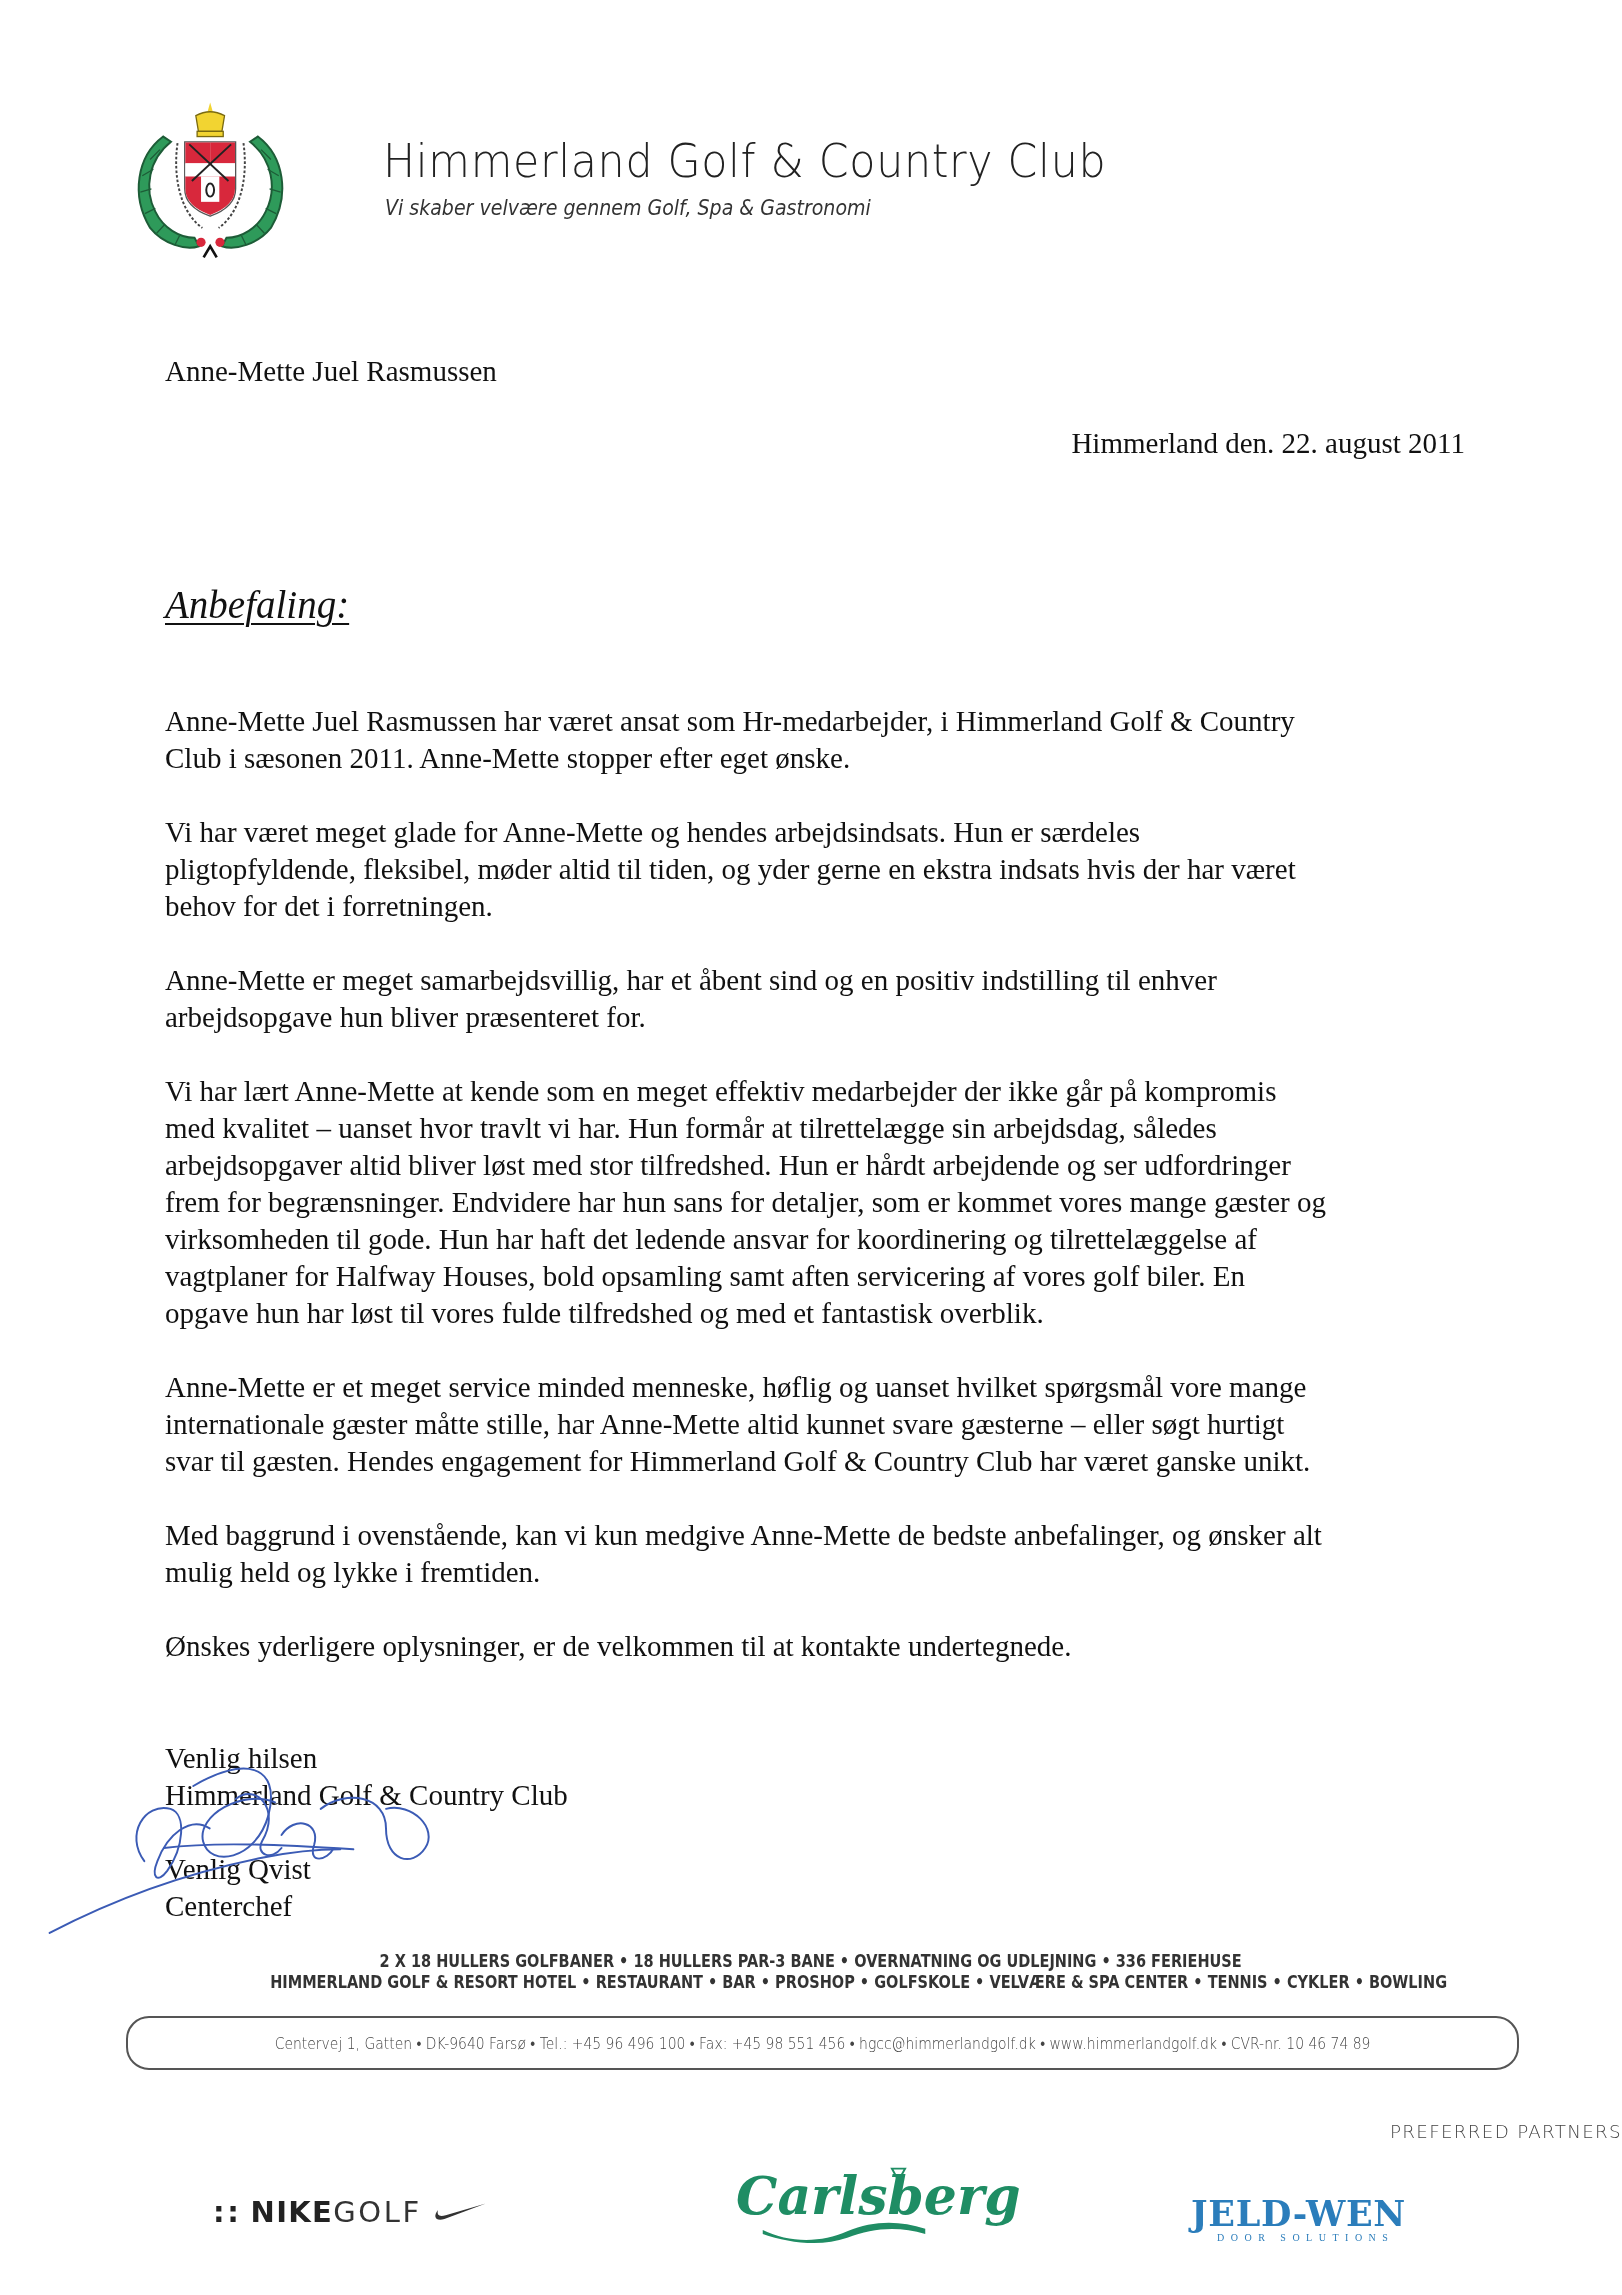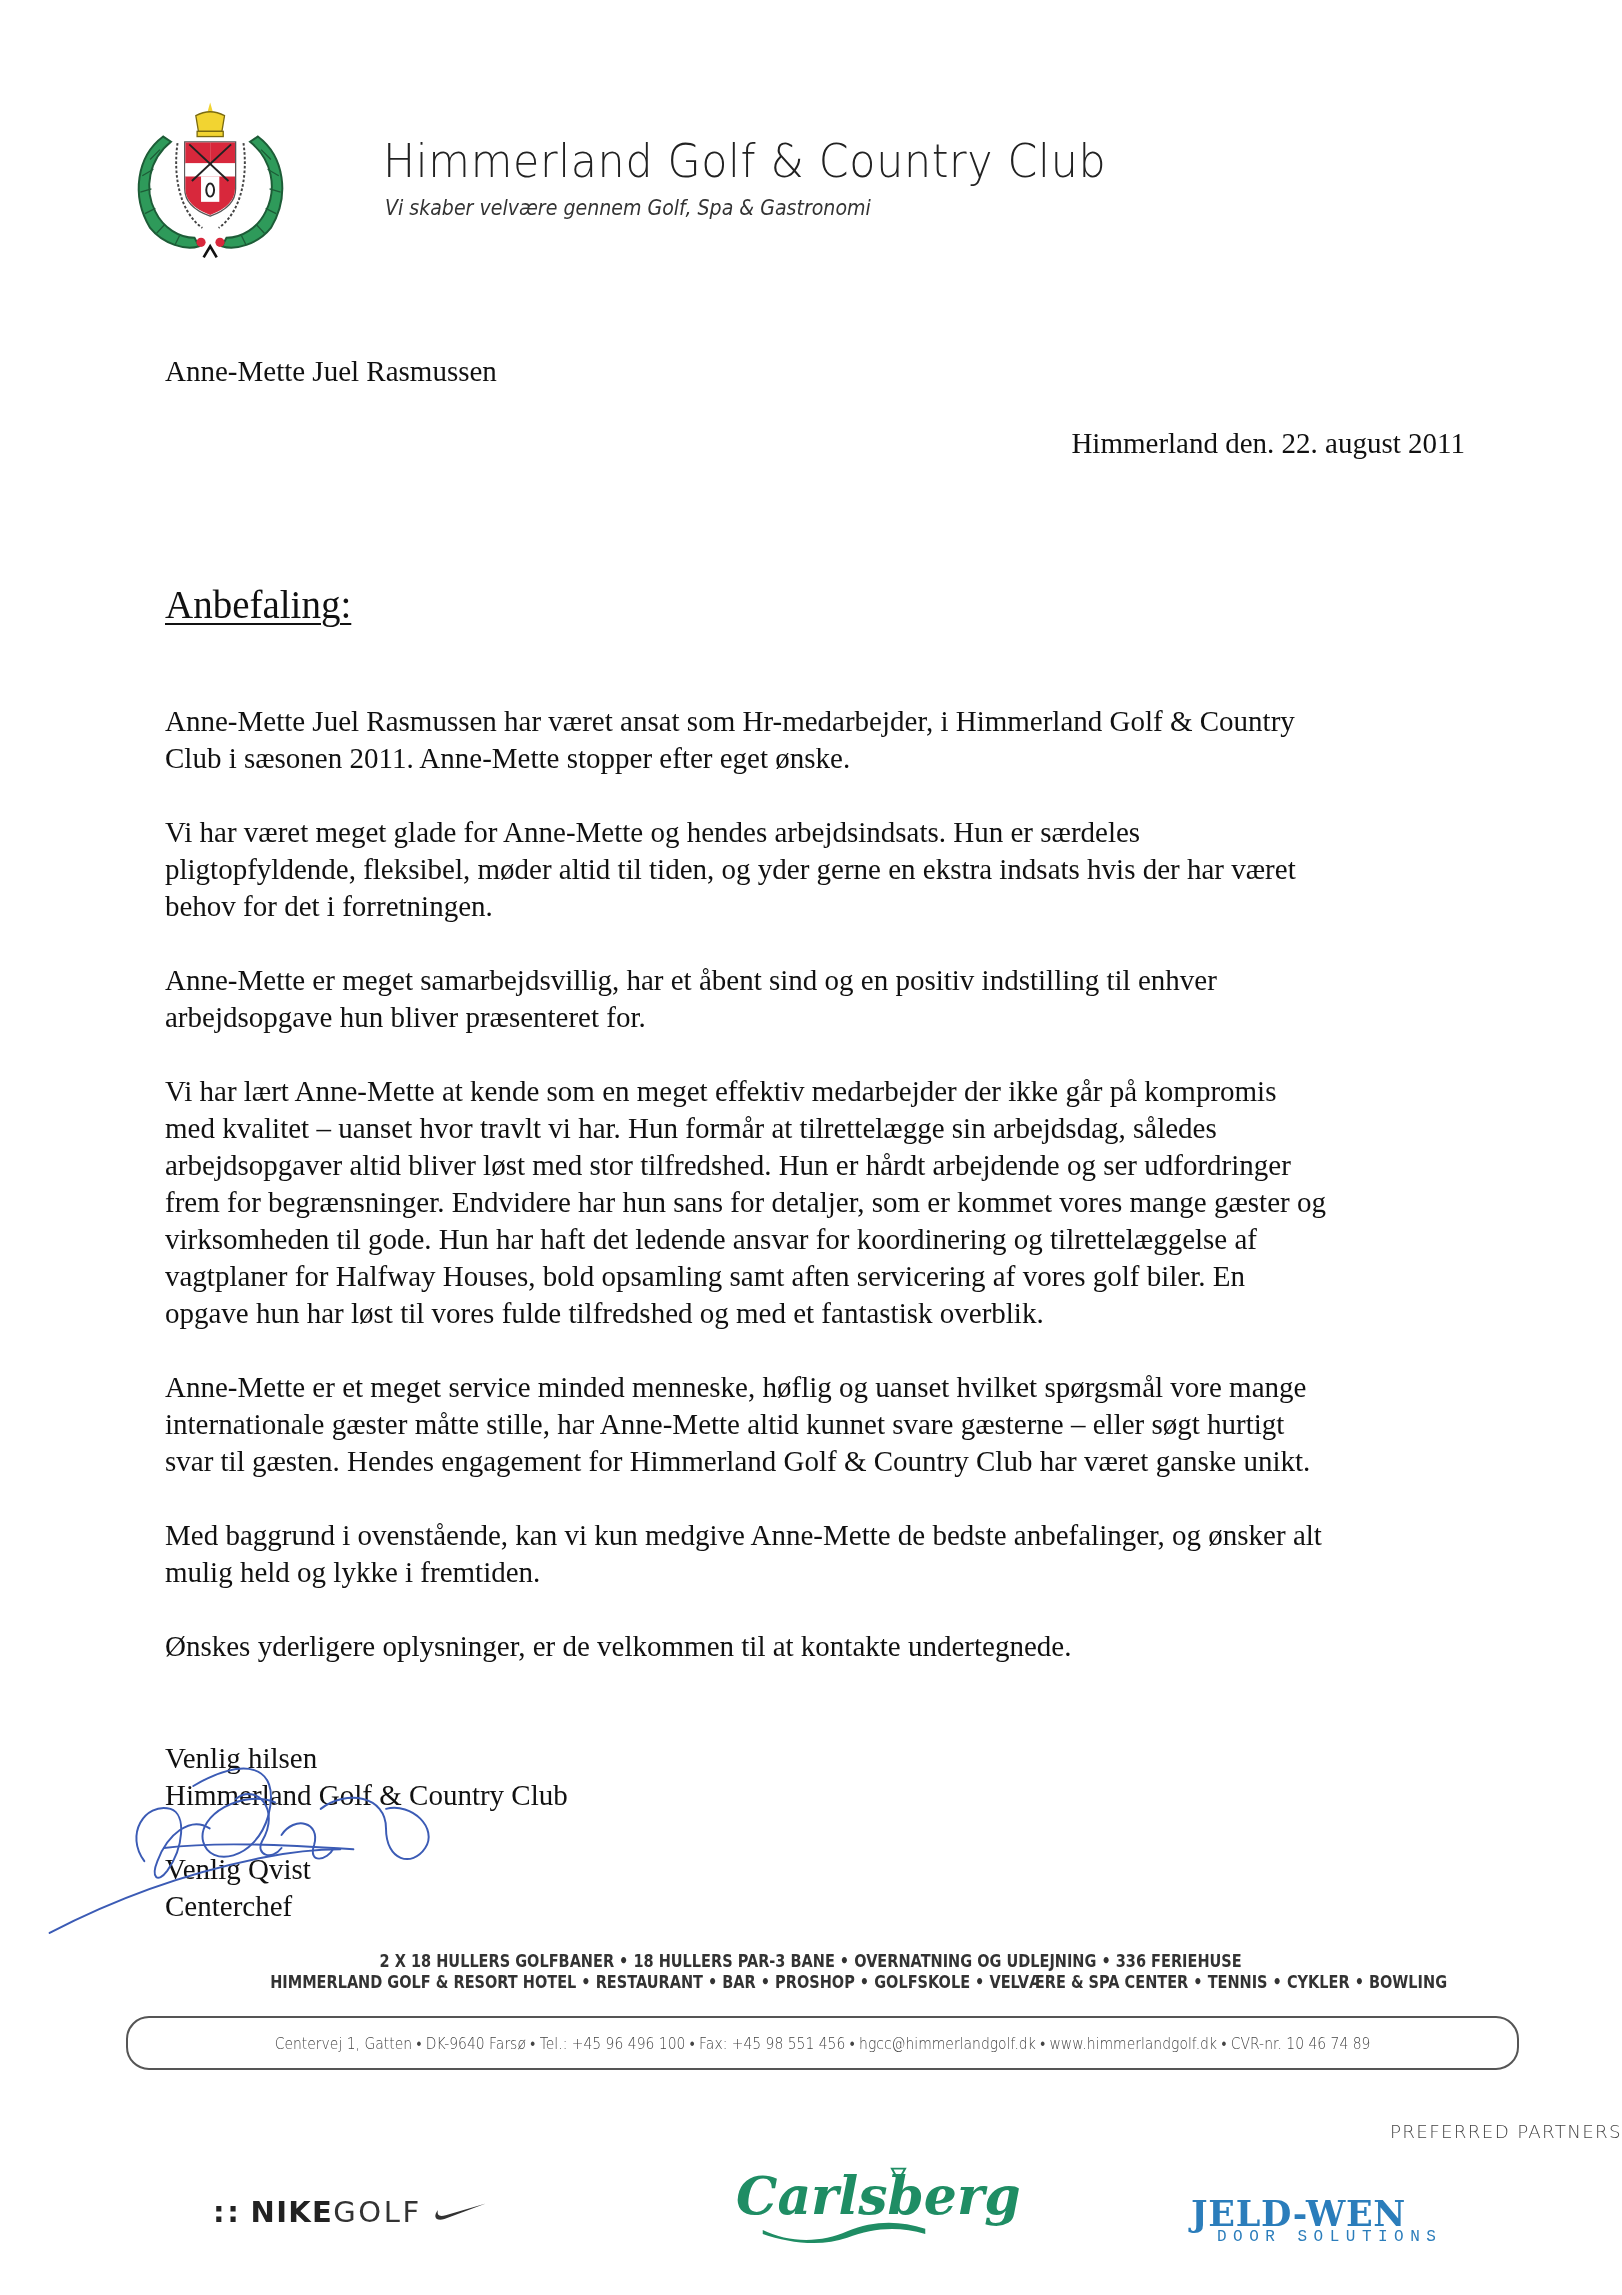--- a/index.html
+++ b/index.html
@@ -7,21 +7,21 @@
   .abs { position: absolute; }
 
   
   .logo { left: 124px; top: 97px; width: 173px; height: 164px; }
   .club-name { left: 383px; top: 134px; font-family: "DejaVu Sans", sans-serif; font-weight: 200; font-size: 46px; letter-spacing: 0.7px; color: #222; white-space: nowrap; transform: scaleX(0.93); transform-origin: left top; }
   .tagline { left: 385px; top: 195px; font-family: "DejaVu Sans", sans-serif; font-style: italic; font-weight: 200; font-size: 21.6px; color: #333; white-space: nowrap; transform: scaleX(0.88); transform-origin: left top; }
 
   .body-text { font-size: 29px; line-height: 37px; white-space: nowrap; }
   .recipient { left: 165px; top: 353px; }
   .date { right: 157px; top: 425px; text-align: right; }
-  .heading { left: 165px; top: 582px; font-size: 39px; line-height: 46px; text-decoration: underline; text-decoration-thickness: 2px; text-underline-offset: 5.2px; }
+  .heading { left: 165px; top: 582px; font-size: 39px; line-height: 46px; text-decoration: underline; text-decoration-thickness: 2px; text-underline-offset: 5.2px; font-style: italic; }
 
   .letter-body { left: 165px; top: 703px; }
   .letter-body .para { margin: 0 0 37px 0; }
   .letter-body .line { display: block; height: 37px; }
 
   .closing { left: 165px; top: 1740px; }
   .closing .line { display: block; height: 37px; }
   .closing .gap { height: 37px; }
   .signature { left: 46px; top: 1737px; width: 471px; height: 209px; pointer-events: none; }
 
@@ -42,21 +42,21 @@
   .nike-light { font-weight: normal; letter-spacing: 2.6px; color: #333; }
   .swoosh { width: 56px; height: 22px; }
 
   .carlsberg { left: 736px; top: 2165px; width: 196px; height: 79px; }
   .carlsberg-word { position: absolute; left: 0; top: 0; font-family: "DejaVu Serif", serif; font-weight: bold; font-style: italic; font-size: 52px; color: #1f8d64; }
   .carlsberg-crown { position: absolute; left: 154px; top: 1.3px; width: 17px; height: 17px; }
   .carlsberg-wave { position: absolute; left: 26px; top: 52px; width: 164px; height: 26px; }
 
   .jeldwen { left: 1191px; top: 2195px; color: #2b7dbb; }
   .jeldwen-word { font-family: "DejaVu Serif", serif; font-weight: bold; font-size: 35px; letter-spacing: 0.7px; line-height: 37px; }
-  .jeldwen-sub { font-family: Liberation Mono, monospace; font-size: 16px; letter-spacing: 6.5px; margin-left: 26px; line-height: 11.8px; }
+  .jeldwen-sub { font-family: Liberation Serif, serif; font-size: 10px; letter-spacing: 6.5px; margin-left: 26px; line-height: 11.8px; }
 </style>
 </head>
 <body>
 
 <div class="abs logo">
   <svg viewBox="0 0 265 250" width="173" height="164">
 
     <path d="M60 60 C 20 90, 10 150, 40 200 C 60 225, 95 235, 115 228 L 108 215 C 85 215, 60 200, 48 175 C 30 140, 38 95, 72 68 Z" fill="#2e9a5a" stroke="#1d5c37" stroke-width="3"></path>
 
     <path d="M205 60 C 245 90, 255 150, 225 200 C 205 225, 170 235, 150 228 L 157 215 C 180 215, 205 200, 217 175 C 235 140, 227 95, 193 68 Z" fill="#2e9a5a" stroke="#1d5c37" stroke-width="3"></path>

